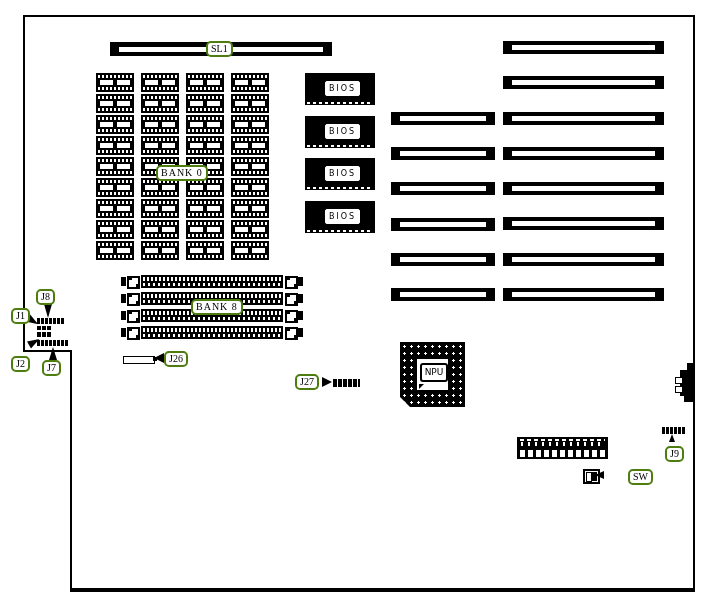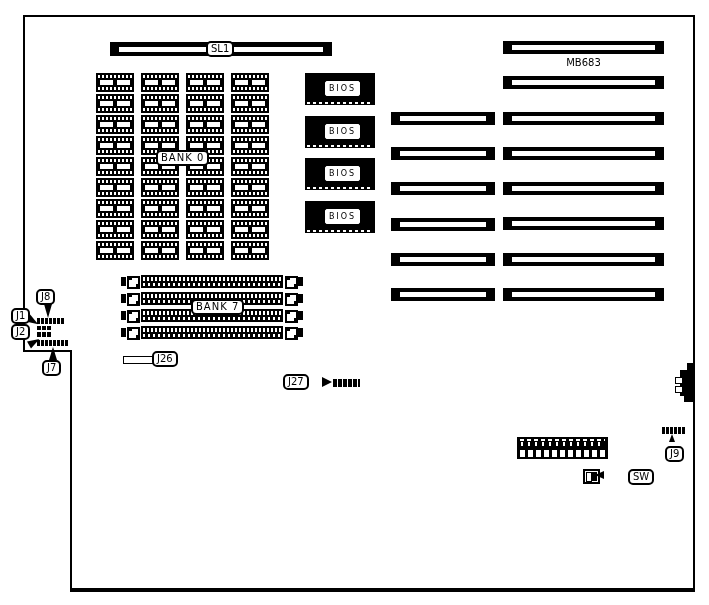--- a/index.html
+++ b/index.html
@@ -1,21 +1,21 @@
 <!DOCTYPE html>
 <html><head>
 <meta charset="utf-8">
 <style>
   html,body{margin:0;padding:0;background:#fff;}
   #board{position:relative;width:709px;height:605px;background:#fff;
          font-family:"DejaVu Sans",sans-serif;color:#000;overflow:hidden;}
   .ln{position:absolute;background:#000;}
   
-  .tag{position:absolute;background:#fff;border:2px solid #000000;border-radius:5px;
-       font-size:10px;line-height:12px;padding:0 3px;white-space:nowrap;z-index:6;text-align:right;}
+  .tag{position:absolute;background:#fff;border:2px solid #4d7c0f;border-radius:5px;
+       font-size:10px;line-height:12px;padding:0 3px;white-space:nowrap;z-index:6;text-align:right;font-family:Liberation Serif, serif;}
   .tri{position:absolute;width:0;height:0;z-index:5;}
   
   .bar{position:relative;background:#000;}
   .bar::before{content:"";position:absolute;left:9px;right:9px;top:4px;bottom:4px;background:#fff;}
   .slot1{position:absolute;left:110px;top:42px;width:222px;height:14px;background:#000;}
   .slot1::before{content:"";position:absolute;left:9px;right:9px;top:5px;bottom:4px;background:#fff;}
   .slotcol{position:absolute;display:flex;flex-direction:column;justify-content:space-between;}
   #longslots{left:503px;top:41px;width:161px;height:260px;}
   #shortslots{left:391px;top:112px;width:104px;height:189px;}
   .slot-long{width:161px;height:13px;}
@@ -128,21 +128,21 @@
       <div class="chip"></div>
       <div class="chip"></div>
       <div class="chip"></div>
       <div class="chip"></div>
       <div class="chip"></div>
       <div class="chip"></div>
       <div class="chip"></div>
       <div class="chip"></div>
       <div class="chip"></div>
     </div>
-  <span class="tag" style="left:156px;top:150px;letter-spacing:1px">BANK 0</span>
+  <span class="tag" style="left:156px;top:165px;letter-spacing:1px">BANK 0</span>
 
   <div class="slotcol" id="bioscol">
     <div class="bios">
       <span class="blabel">BIOS</span>
     </div>
   <div class="bios">
       <span class="blabel">BIOS</span>
     </div>
       <div class="bios">
       <span class="blabel">BIOS</span>
@@ -163,21 +163,20 @@
       <div class="bar slot-long"></div>
     </div>
   <div class="slotcol" id="shortslots">
     <div class="bar slot-short"></div>
   <div class="bar slot-short"></div>
       <div class="bar slot-short"></div>
       <div class="bar slot-short"></div>
       <div class="bar slot-short"></div>
       <div class="bar slot-short"></div>
     </div>
-  <div class="model">MB683</div>
 
   <div class="slotcol" id="simmcol">
     <div class="simm">
       <div class="stab"></div>
       <div class="hook"></div>
       <div class="sstrip"></div>
       <div class="hook"></div>
       <div class="stab"></div>
     </div>
   <div class="simm">
@@ -195,49 +194,55 @@
       <div class="stab"></div>
     </div>
       <div class="simm">
       <div class="stab"></div>
       <div class="hook"></div>
       <div class="sstrip"></div>
       <div class="hook"></div>
       <div class="stab"></div>
     </div>
     </div>
-  <span class="tag" style="left:191px;top:299px;letter-spacing:1px">BANK 7</span>
+  <span class="tag" style="left:191px;top:299px;letter-spacing:1px">BANK 8</span>
 
   <div class="pins" style="left:37px;top:318px;width:28px;height:6px"></div>
   <div class="pins" style="left:37px;top:326px;width:14px;height:11px;background:
        linear-gradient(rgba(0,0,0,0) 0 4px,#fff 4px 6px,rgba(0,0,0,0) 6px 11px),
        repeating-linear-gradient(90deg,#000 0 4px,#fff 4px 5px)"></div>
   <div class="pins" style="left:37px;top:340px;width:32px;height:6px"></div>
 
   <span class="tag" style="left:36px;top:289px">J8</span>
   <div class="tri" style="left:44px;top:304px;border-left:4px solid transparent;border-right:4px solid transparent;border-top:14px solid #000"></div>
 
   <span class="tag" style="left:11px;top:308px">J1</span>
   <div class="tri" style="left:28px;top:314px;border-top:4px solid transparent;border-bottom:4px solid transparent;border-left:12px solid #000;transform:rotate(32deg);transform-origin:left center"></div>
 
-  <span class="tag" style="left:11px;top:324px">J2</span>
+  <span class="tag" style="left:11px;top:356px">J2</span>
   <div class="tri" style="left:29px;top:341px;border-top:4px solid transparent;border-bottom:4px solid transparent;border-left:12px solid #000;transform:rotate(-30deg);transform-origin:left center"></div>
 
   <span class="tag" style="left:42px;top:360px">J7</span>
   <div class="tri" style="left:49px;top:347px;border-left:4px solid transparent;border-right:4px solid transparent;border-bottom:13px solid #000"></div>
 
   <div class="jrect"></div>
   <div class="ln" style="left:153px;top:357px;width:4px;height:4px"></div>
   <div class="tri" style="left:154px;top:353px;border-top:5px solid transparent;border-bottom:5px solid transparent;border-right:10px solid #000"></div>
-  <span class="tag" style="left:152px;top:351px">J26</span>
-
-  <span class="tag" style="left:283px;top:374px">J27</span>
+  <span class="tag" style="left:164px;top:351px">J26</span>
+
+  <span class="tag" style="left:295px;top:374px">J27</span>
   <div class="tri" style="left:322px;top:377px;border-top:5px solid transparent;border-bottom:5px solid transparent;border-left:10px solid #000"></div>
   <div class="pins" style="left:333px;top:379px;width:27px;height:8px;background:repeating-linear-gradient(90deg,#000 0 4px,#fff 4px 5px)"></div>
 
+  <div class="npu">
+    <div class="npu-center">
+      <span class="npu-tag">NPU</span>
+      <div class="npu-arrow"></div>
+    </div>
+  </div>
 
   <div class="kb" style="left:687px;top:363px;width:8px;height:8px"></div>
   <div class="kb" style="left:680px;top:370px;width:15px;height:26px"></div>
   <div class="kb" style="left:684px;top:396px;width:11px;height:6px"></div>
   <div class="kbnotch" style="left:675px;top:377px"></div>
   <div class="kbnotch" style="left:675px;top:386px"></div>
 
   <div class="pwr-bar"></div>
   <div class="pwr-low"></div>
 

